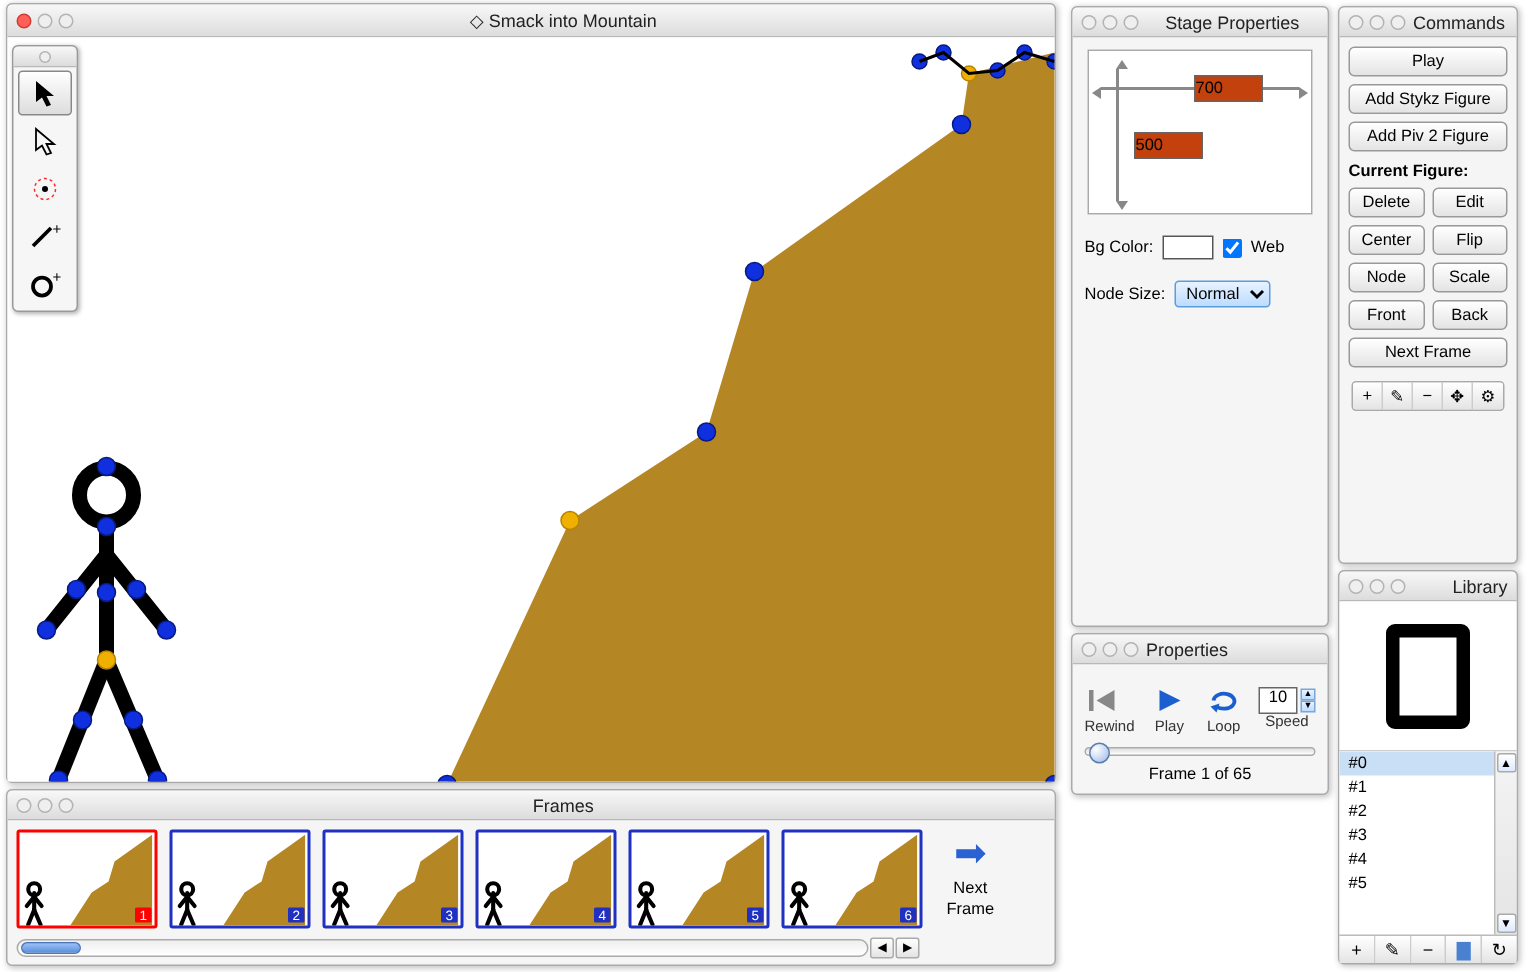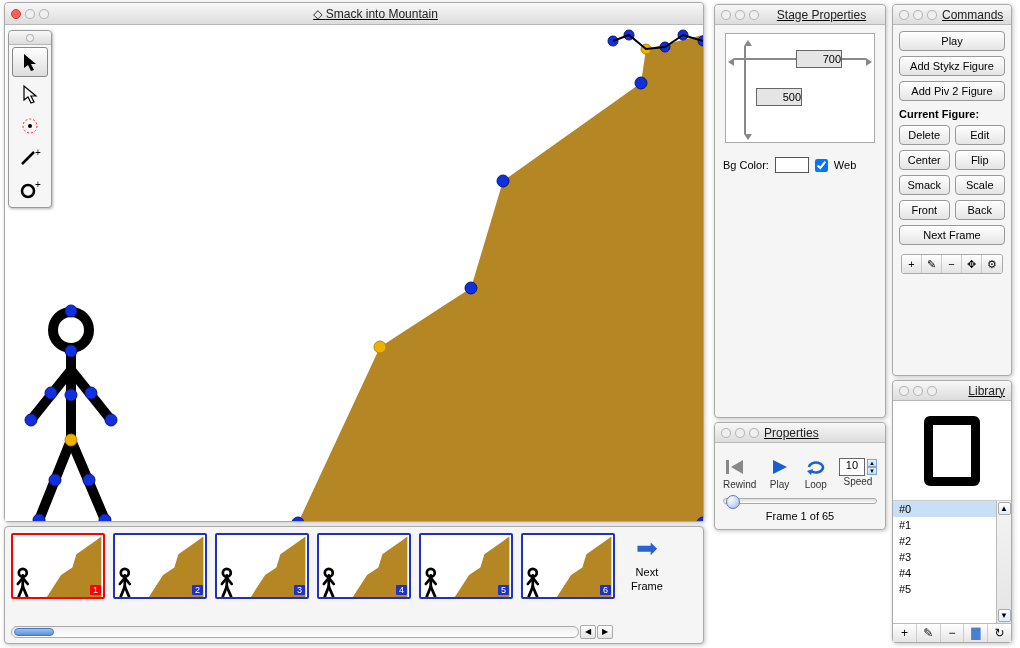--- a/index.html
+++ b/index.html
@@ -22,21 +22,20 @@
   .titlebar {
     height: 20px;
     background: linear-gradient(#f8f8f8,#dcdcdc);
     border-bottom: 1px solid #b8b8b8;
     display: flex;
     align-items: center;
     padding: 0 6px;
     gap: 5px;
     border-radius: 4px 4px 0 0;
     font-size: 12px;
-    text-decoration: underline;
   }
   .traffic { display:flex; gap:4px; }
   .tl { width:10px; height:10px; border-radius:50%; border:1px solid rgba(0,0,0,0.25); background:#efefef; }
   .tl.red { background:#ff5f57; border-color:#d03d36; }
   .titlebar .title { flex:1; text-align:center; color:#222; }
   .tb-btn {
     background: linear-gradient(#ffffff,#e4e4e4);
     border:1px solid #999;
     border-radius: 4px;
     padding: 3px 8px;
@@ -72,22 +71,22 @@
   .arr-h, .arr-v { position:absolute; background:#888; }
   .arr-h { height:2px; left:8px; right:8px; top:24px; }
   .arr-h::before, .arr-h::after { content:""; position:absolute; width:0;height:0; border-top:4px solid transparent;border-bottom:4px solid transparent;}
   .arr-h::before{left:-6px;border-right:6px solid #888;}
   .arr-h::after{right:-6px;border-left:6px solid #888;}
   .arr-v { width:2px; top:12px; bottom:8px; left:18px; }
   .arr-v::before,.arr-v::after{content:"";position:absolute;width:0;height:0;border-left:4px solid transparent;border-right:4px solid transparent;}
   .arr-v::before{top:-6px;border-bottom:6px solid #888;}
   .arr-v::after{bottom:-6px;border-top:6px solid #888;}
   .dim-box {
-    position:absolute; width:46px; height:18px; background:#e5e5e5; border:1px solid #666;
-    text-align:right; line-height:16px; font-size:11px;
+    position:absolute; width:46px; height:18px; background:#c2410c; border:1px solid #666;
+    text-align:left; line-height:16px; font-size:11px;
   }
   .prop-row { display:flex; align-items:center; gap:6px; margin-top:14px; font-size:11px; }
   .swatch { width:34px; height:16px; border:1px solid #555; background:#fff;}
   select.aqua {
     border:1px solid #5b9dd9; border-radius:3px; background:linear-gradient(#e8f3ff,#bcdcff);
     font-size:11px; padding:1px 3px;
   }
 
   
   #controller { left:714px; top:422px; width:172px; height:108px; }
@@ -256,20 +255,26 @@
       <div class="arr-v"></div>
       <div class="dim-box" style="left:70px; top:16px;">700</div>
       <div class="dim-box" style="left:30px; top:54px;">500</div>
     </div>
     <div class="prop-row">
       <span>Bg Color:</span>
       <div class="swatch"></div>
       <input type="checkbox" checked="" style="">
       <span>Web</span>
     </div>
+    <div class="prop-row">
+      <span>Node Size:</span>
+      <select class="aqua">
+        <option>Normal</option>
+      </select>
+    </div>
   </div>
 </div>
 
 <div id="controller" class="panel">
   <div class="titlebar">
     <div class="traffic">
         <div class="tl"></div>
         <div class="tl"></div>
         <div class="tl"></div>
       </div>
@@ -333,21 +338,21 @@
   <div class="body">
     <button class="tb-btn wide">Play</button>
     <button class="tb-btn wide">Add Stykz Figure</button>
     <button class="tb-btn wide">Add Piv 2 Figure</button>
     <div class="section-label">Current Figure:</div>
     <div class="cmd-grid">
       <button class="tb-btn">Delete</button>
       <button class="tb-btn">Edit</button>
       <button class="tb-btn">Center</button>
       <button class="tb-btn">Flip</button>
-      <button class="tb-btn">Smack</button>
+      <button class="tb-btn">Node</button>
       <button class="tb-btn">Scale</button>
       <button class="tb-btn">Front</button>
       <button class="tb-btn">Back</button>
     </div>
     <button class="tb-btn wide">Next Frame</button>
     <div class="toolstrip">
       <div>+</div>
       <div>✎</div>
       <div>−</div>
       <div>✥</div>
@@ -388,20 +393,28 @@
       <div>+</div>
       <div>✎</div>
       <div>−</div>
       <div style="color:#4a80d0;">▇</div>
       <div>↻</div>
     </div>
   </div>
 </div>
 
 <div id="frames" class="panel">
+  <div class="titlebar">
+    <div class="traffic">
+        <div class="tl"></div>
+        <div class="tl"></div>
+        <div class="tl"></div>
+      </div>
+    <div class="title">Frames</div>
+  </div>
   <div class="body" id="frame-strip">
 
     <div class="frame-thumb sel">
         <svg width="90" height="62" viewBox="0 0 700 500">  
           <polygon points="700,500 260,500 375,322 466,263 498,156 636,58 700,12" fill="#b58724"></polygon>  
           <g stroke="#000" stroke-width="22" stroke-linecap="round" fill="none">    
             <circle cx="66" cy="305" r="32"></circle>    
             <line x1="66" y1="326" x2="66" y2="415"></line>    
             <line x1="66" y1="345" x2="26" y2="395"></line>
             <line x1="66" y1="345" x2="106" y2="395"></line>    

